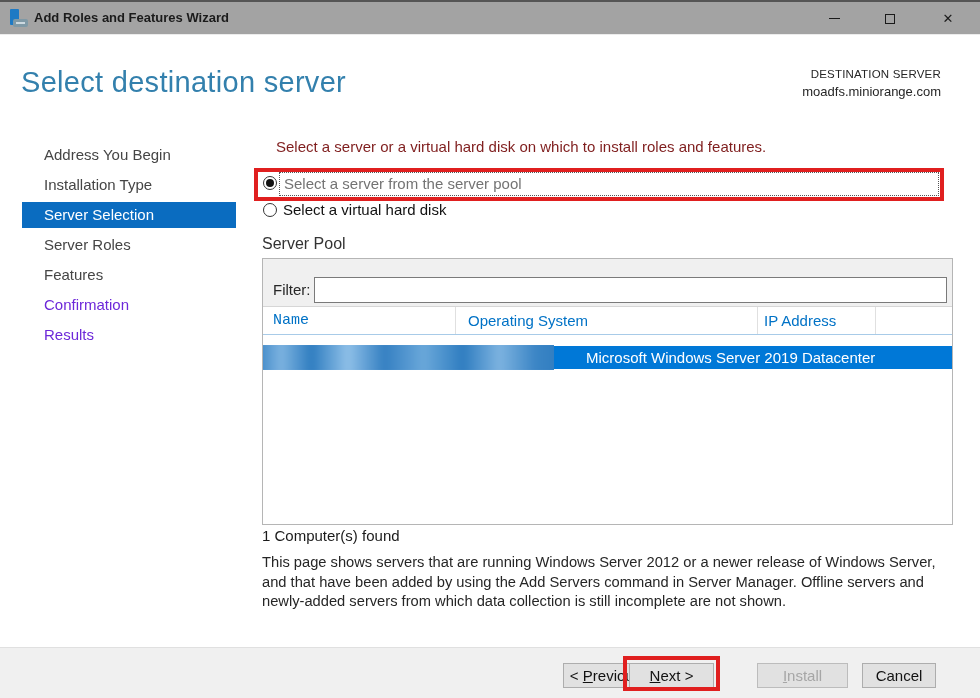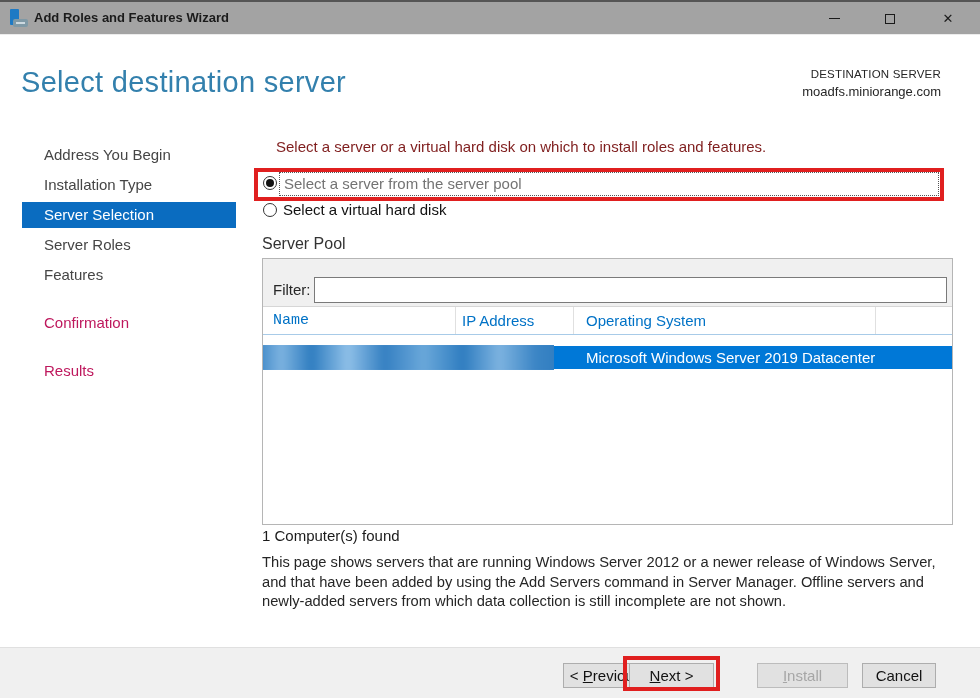--- a/index.html
+++ b/index.html
@@ -25,21 +25,21 @@
   
   .page-title { position:absolute; left:21px; top:64px; font-size:29px; font-weight:300; color:#3380ad; letter-spacing:0.3px; }
   .dest-block { position:absolute; right:39px; top:66px; text-align:right; }
   .dest-label { font-size:11.5px; color:#262626; letter-spacing:0.2px; }
   .dest-server { font-size:13px; color:#262626; margin-top:4px; }
 
   
   .sidebar { position:absolute; left:22px; top:140px; width:214px; }
   .side-item { height:30px; line-height:26px; padding-left:22px; font-size:15px; color:#454545; cursor:default; }
   .side-item.selected { background:#0a6cc0; color:#fff; height:26px; line-height:26px; margin-bottom:4px; }
-  .side-item.disabled { color:#be185d;margin-top:18px; }
+  .side-item.disabled { color:#6d28d9; }
 
   
   .intro { position:absolute; left:276px; top:136px; font-size:15px; color:#7f1d1d; }
 
   .radio { position:absolute; width:14px; height:14px; border:1px solid #333; border-radius:50%; background:#fff; }
   .radio.on::after { content:""; display:block; width:8px; height:8px; margin:2px; border-radius:50%; background:#111; }
   .radio1 { left:263px; top:174px; }
   .radio2 { left:263px; top:201px; }
   .radio1-labelbox { position:absolute; left:279px; top:170px; width:660px; height:24px; border:1px dotted #555; }
   .radio1-label { font-size:15px; line-height:22px; padding-left:4px; color:#737373; white-space:nowrap; }
@@ -136,22 +136,22 @@
 
   <div class="pool-title">Server Pool</div>
 
   <div class="pool-group">
     <div class="filter-strip">
       <div class="filter-label">Filter:</div>
       <input class="filter-input" type="text" value="" style="">
     </div>
     <div class="grid-header">
       <div class="col col-name">Name</div>
+      <div class="col col-os">Operating System</div>
       <div class="col col-ip">IP Address</div>
-      <div class="col col-os">Operating System</div>
       <div class="col col-rest"></div>
     </div>
     <div class="grid-body">
       <div class="grid-row">
         <div class="redacted">
           <div class="blob"></div>
         </div>
         <div class="row-os-text">Microsoft Windows Server 2019 Datacenter</div>
       </div>
     </div>

